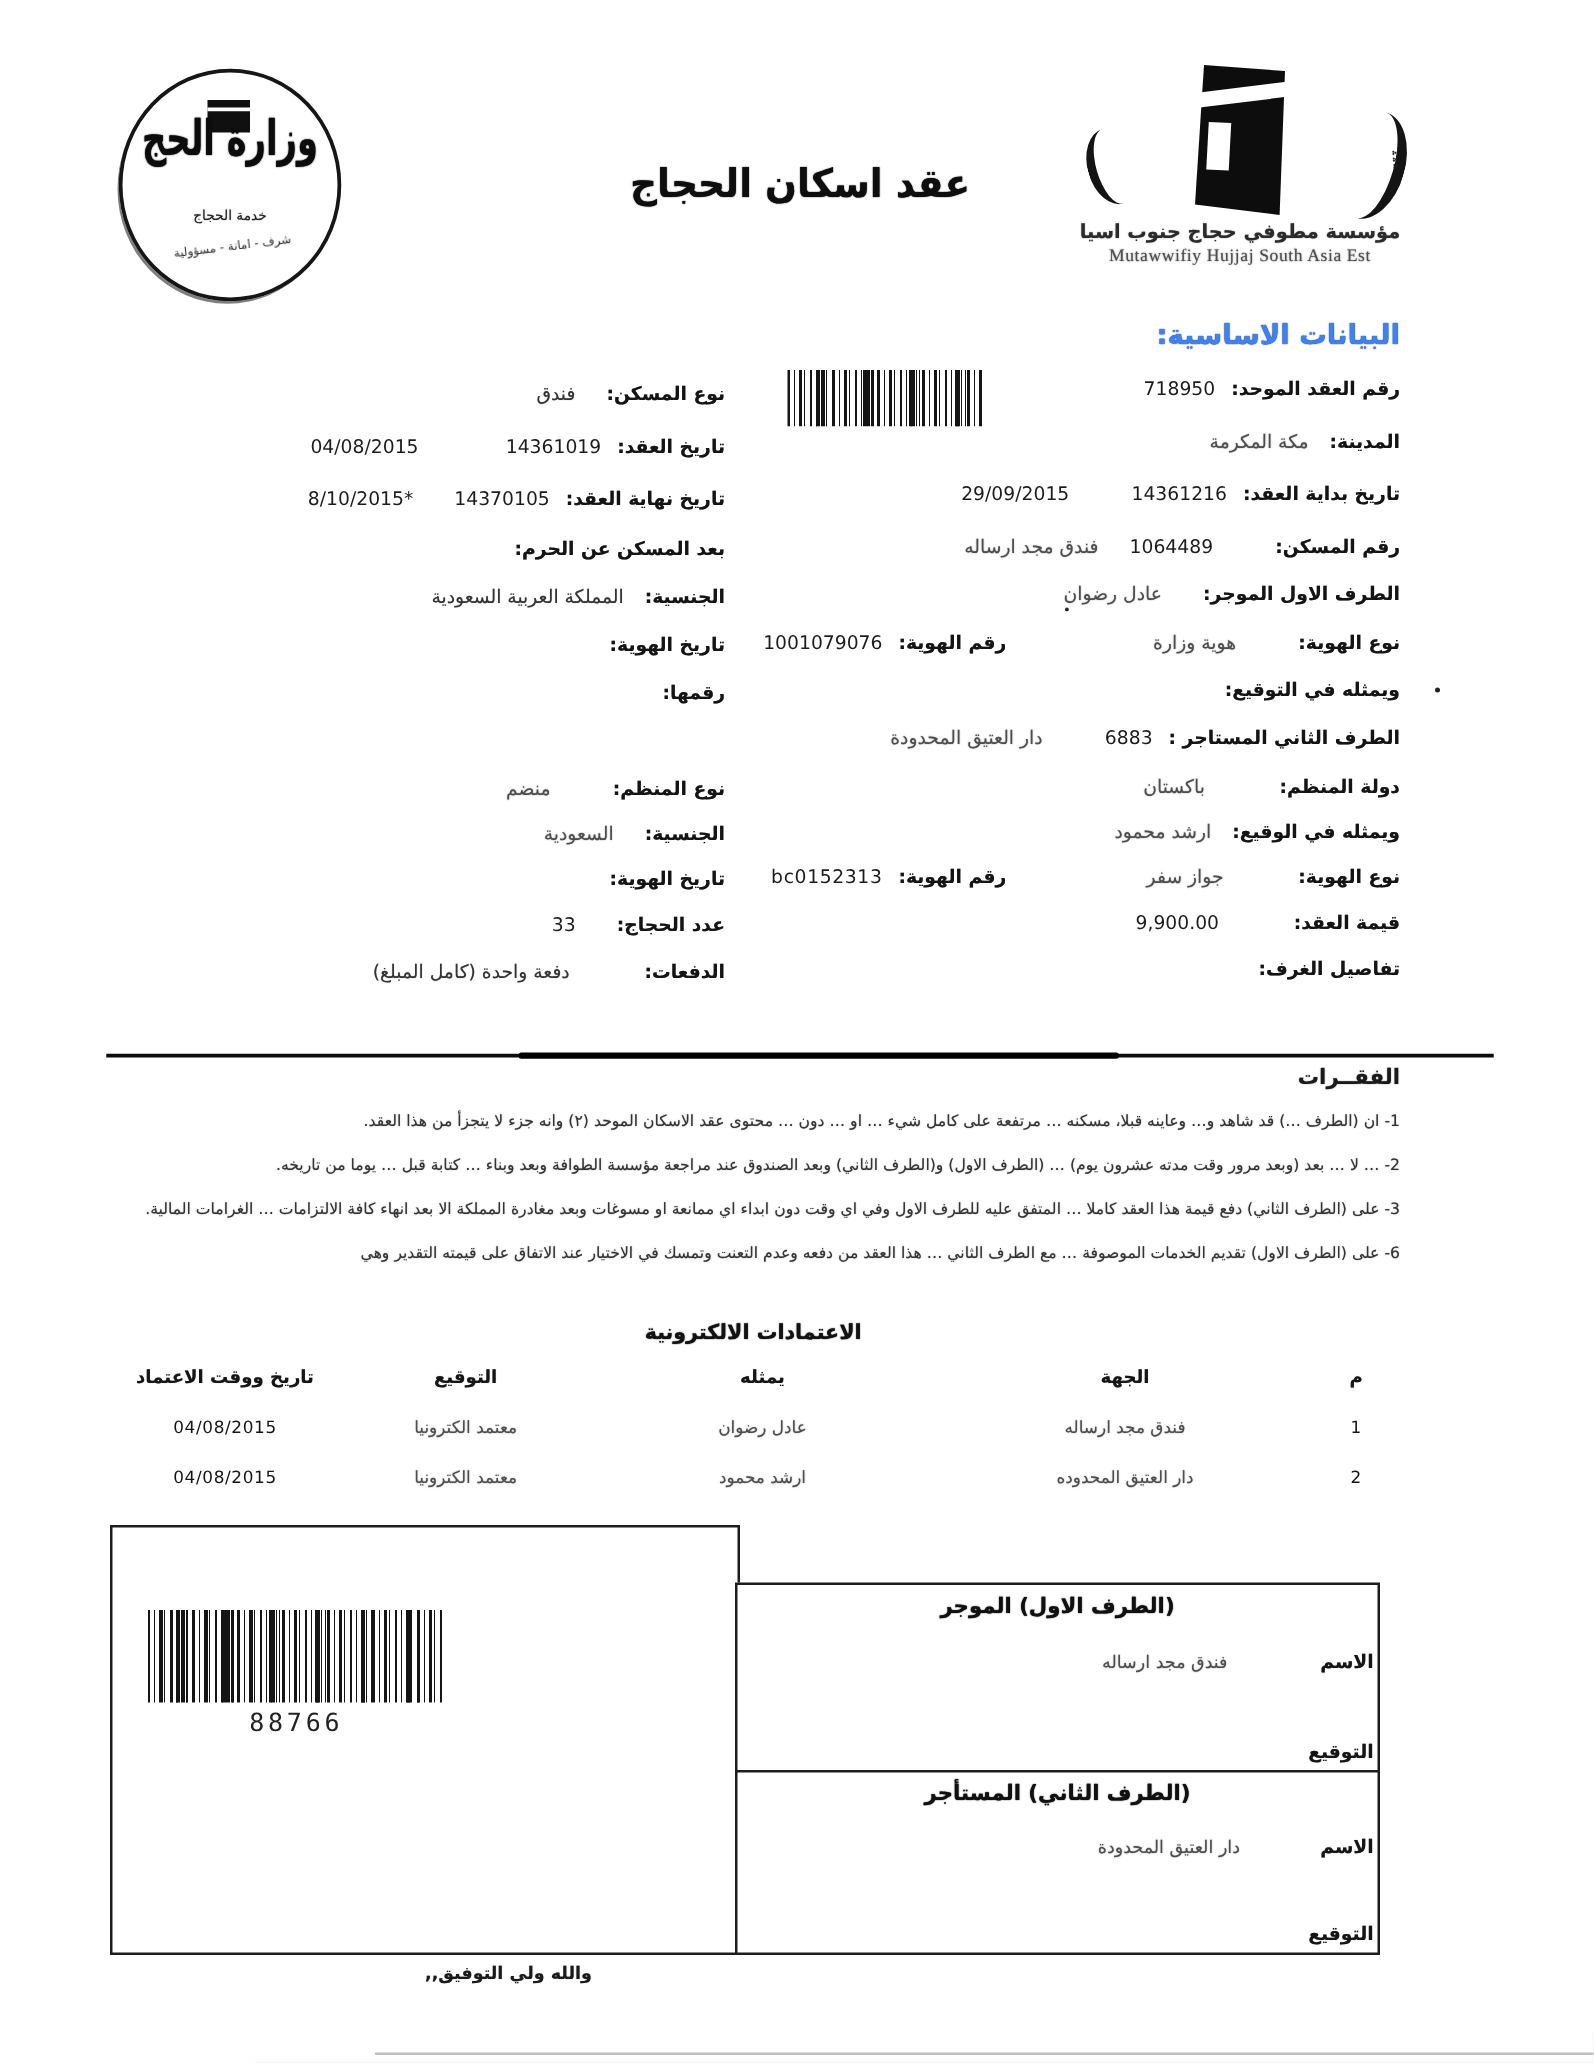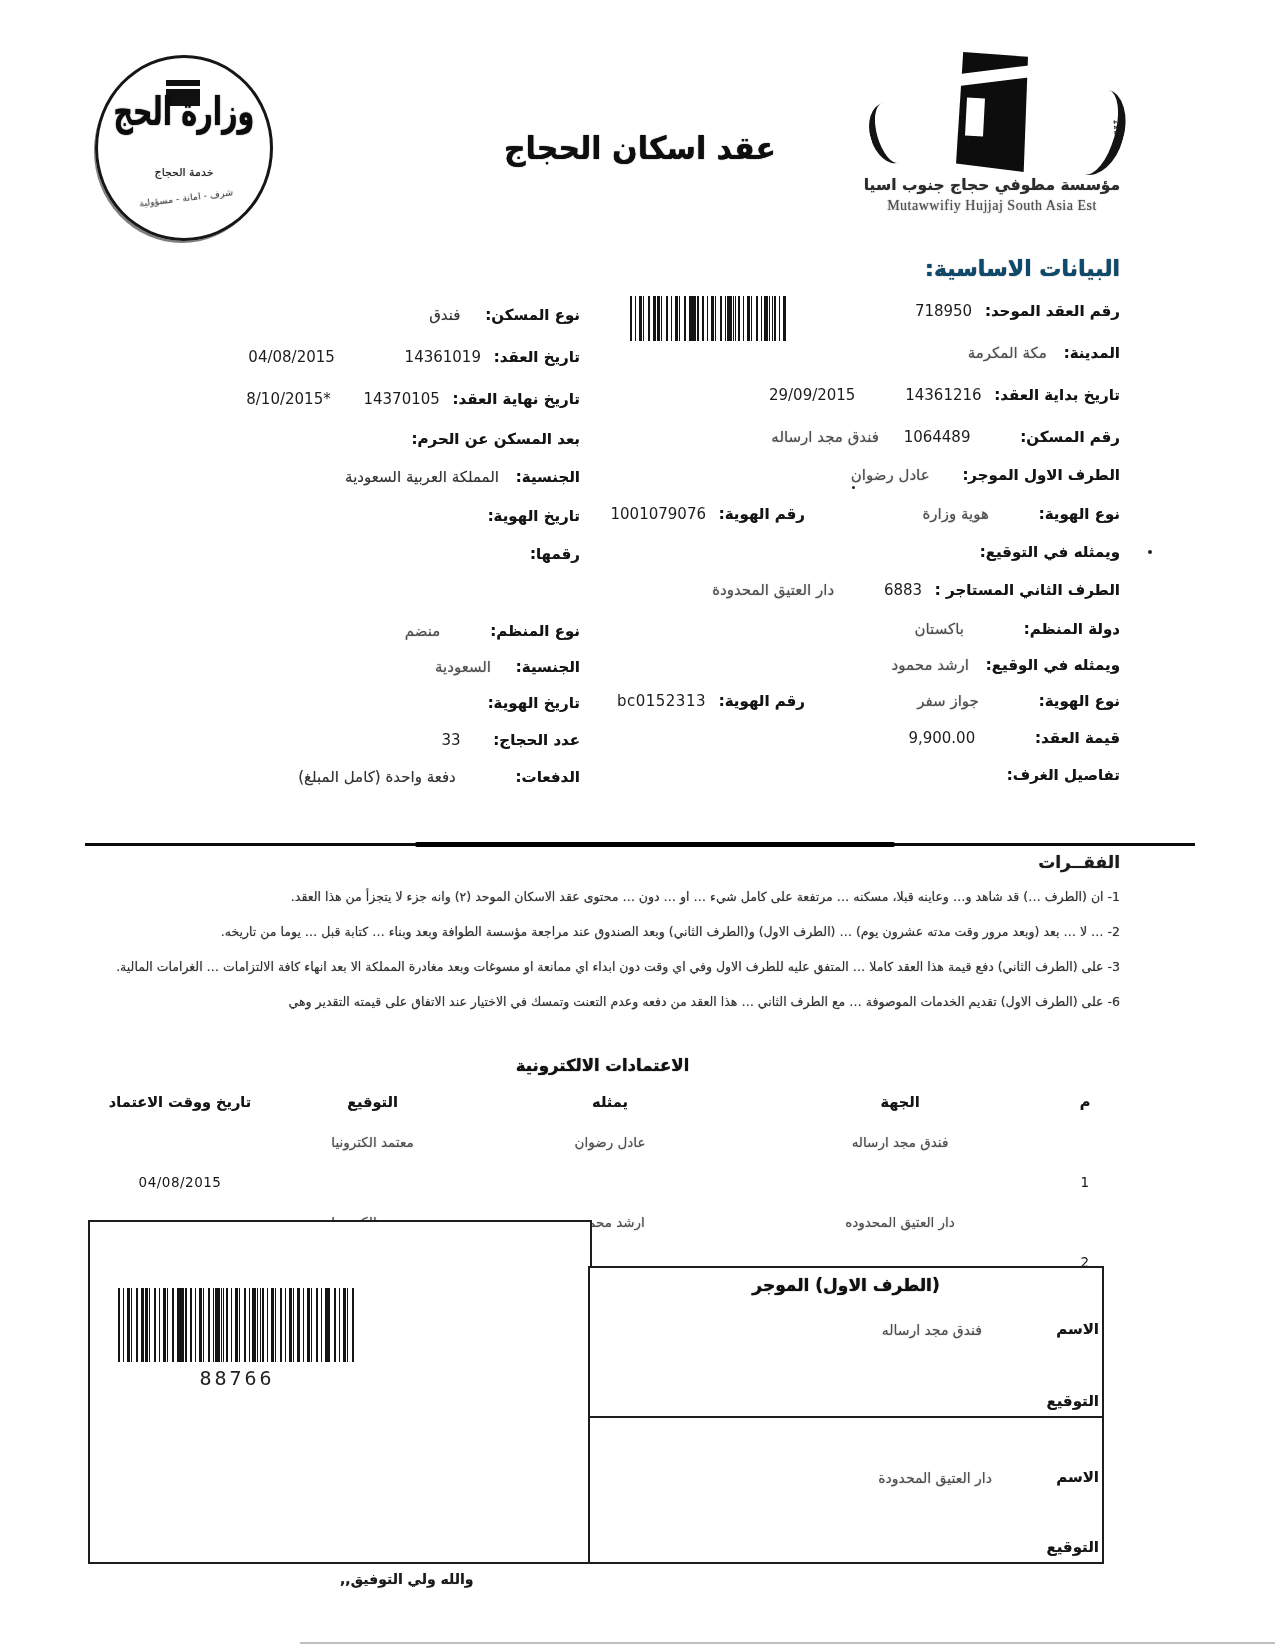--- a/index.html
+++ b/index.html
@@ -5,21 +5,21 @@
   html,body{margin:0;padding:0;background:#e8e8e8;}
   .page{
     position:relative;width:1275px;height:1650px;background:#fff;
     font-family:"DejaVu Sans",sans-serif;color:#151515;direction:rtl;
     overflow:hidden;margin:0 auto;
   }
   .abs{position:absolute;}
   .field{position:absolute;font-size:15px;white-space:nowrap;}
   .lbl{font-weight:700;color:#141414;text-shadow:0 0 .5px rgba(0,0,0,.5);}
   .val{color:#1c1c1c;}
-  .num{letter-spacing:.5px;margin-top:40px;}
+  .num{letter-spacing:.5px;}
   .faint{color:#4d4d4d;text-shadow:0 0 1.2px rgba(70,70,70,.55);filter:blur(.25px);}
   .med{color:#333;text-shadow:0 0 .8px rgba(0,0,0,.4);filter:blur(.15px);}
   .g8{margin-right:8px;}.g12{margin-right:12px;text-align:center;}.g20{margin-right:20px;}
   .g28{margin-right:28px;}.g45{margin-right:45px;}.g55{margin-right:55px;}.g65{margin-right:65px;}
 
   .doc-title{position:absolute;left:440px;top:130px;width:400px;text-align:center;
     font-size:30px;font-weight:bold;color:#0e0e0e;text-shadow:0 0 1px #000;transform:scaleY(1.05);}
 
   
   .seal{position:absolute;left:95px;top:55px;width:172px;height:180px;
@@ -43,21 +43,21 @@
     border-radius:50%;transform:rotate(-16deg);}
   .cres-r{position:absolute;right:2px;top:48px;width:46px;height:88px;border:0;border-right:9px solid #141414;
     border-radius:50%;transform:rotate(16deg);}
   .cres-r::after{content:"؞؞؞";position:absolute;right:-4px;top:30px;font-size:9px;color:#222;transform:rotate(70deg);}
   .org-ar{position:absolute;left:0;top:136px;width:100%;text-align:center;font-size:15.5px;font-weight:700;
     color:#2b2b2b;text-shadow:0 0 1px rgba(40,40,40,.6);filter:blur(.25px);white-space:nowrap;}
   .org-en{position:absolute;left:0;top:158px;width:100%;text-align:center;font-size:14px;
     font-family:"Liberation Serif",serif;color:#4e4e4e;letter-spacing:.5px;filter:blur(.45px);
     text-shadow:0 0 1.4px rgba(60,60,60,.7);white-space:nowrap;direction:ltr;}
 
-  .section-title{position:absolute;right:155px;top:256px;font-size:22px;font-weight:bold;color:#0c4a6e;
+  .section-title{position:absolute;right:155px;top:256px;font-size:22px;font-weight:bold;color:#3b82f6;
     text-shadow:0 0 1px #000;}
 
   .barcode{background-color:#fff;background-image:
     repeating-linear-gradient(90deg,#151515 0 2px,rgba(0,0,0,0) 2px 5px,#151515 5px 6px,rgba(0,0,0,0) 6px 9px,#151515 9px 12px,rgba(0,0,0,0) 12px 13px,#151515 13px 14px,rgba(0,0,0,0) 14px 18px),
     repeating-linear-gradient(90deg,rgba(0,0,0,0) 0 23px,#151515 23px 26px,rgba(0,0,0,0) 26px 31px,#151515 31px 32px,rgba(0,0,0,0) 32px 37px);}
   .bc-top{left:630px;top:296px;width:156px;height:45px;}
   .bc-bottom{left:28px;top:66px;width:238px;height:74px;}
   .bc-num{position:absolute;left:28px;top:144px;width:238px;text-align:center;
     font-family:"DejaVu Sans Mono",monospace;font-size:20px;letter-spacing:3px;color:#222;direction:ltr;}
 
@@ -272,20 +272,21 @@
   </div>
 
   <div class="box" style="left:588px;top:1266px;width:512px;height:150px;">
     <div class="sig-title">(الطرف الاول) الموجر</div>
     <div class="sig-lbl" style="top:52px;">الاسم</div>
     <div class="sig-val faint" style="right:120px;top:54px;">فندق مجد ارساله</div>
     <div class="sig-lbl" style="bottom:8px;">التوقيع</div>
   </div>
 
   <div class="box" style="left:588px;top:1416px;width:512px;height:144px;">
+    <div class="sig-title">(الطرف الثاني) المستأجر</div>
     <div class="sig-lbl" style="top:50px;">الاسم</div>
     <div class="sig-val faint" style="right:110px;top:52px;">دار العتيق المحدودة</div>
     <div class="sig-lbl" style="bottom:6px;">التوقيع</div>
   </div>
 
   <div class="footer-closing">والله ولي التوفيق,,</div>
 
   <div class="speck" style="left:1148px;top:550px;width:4px;height:4px;"></div>
   <div class="speck" style="left:852px;top:486px;width:3px;height:3px;"></div>
   <div class="bottom-artifact"></div>

